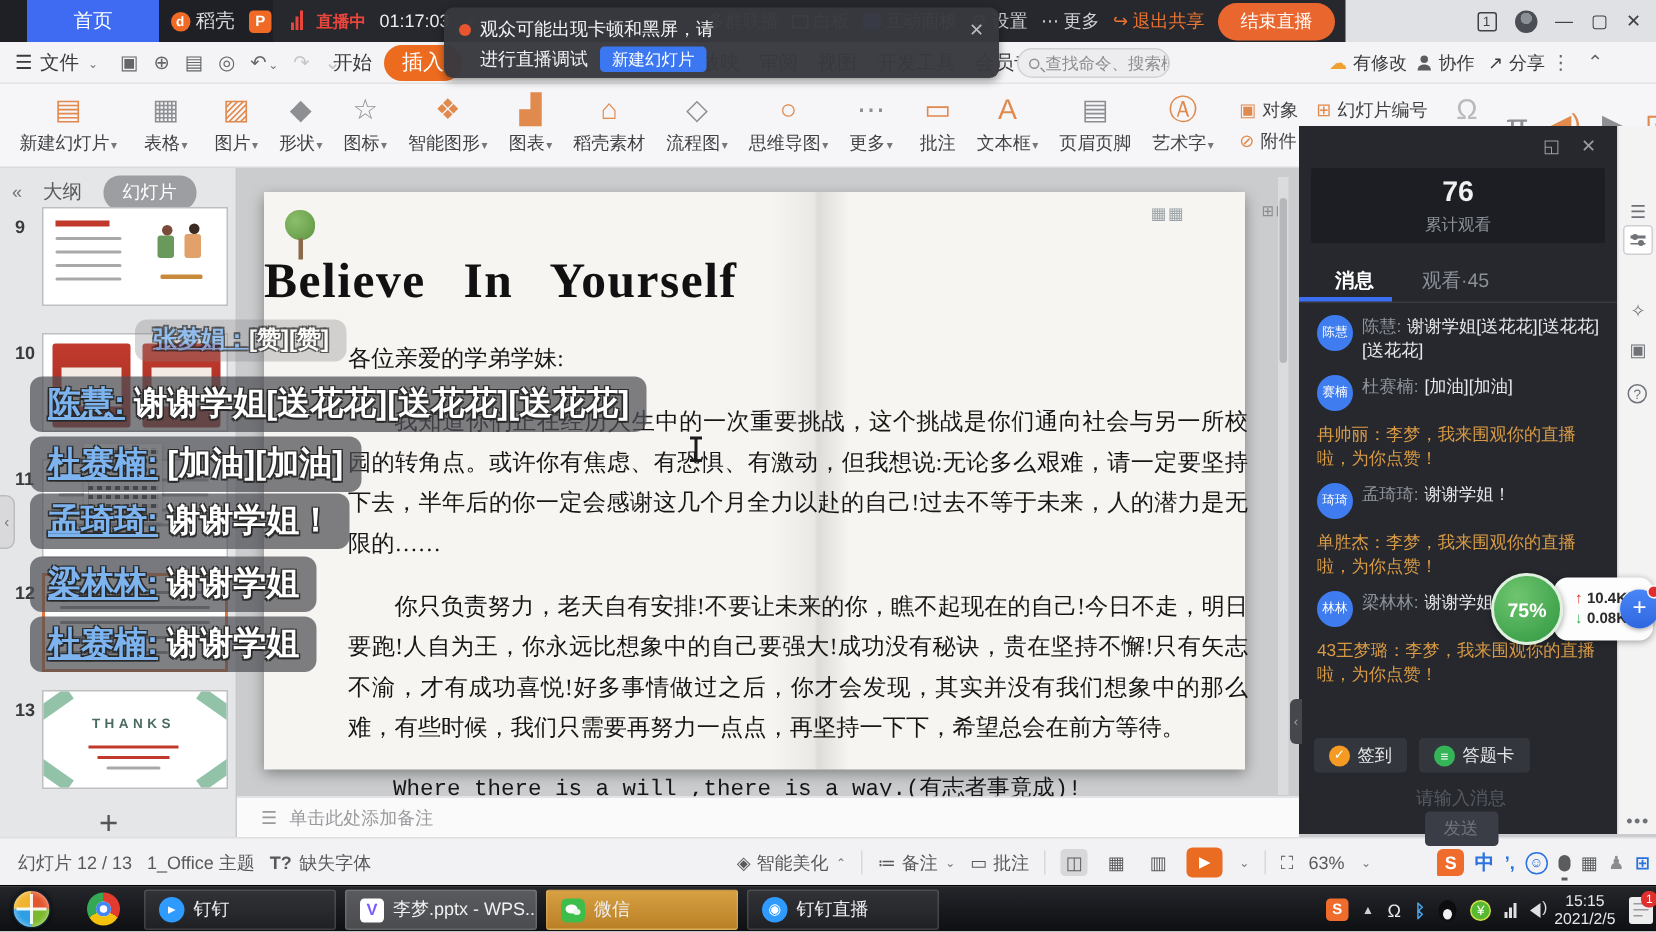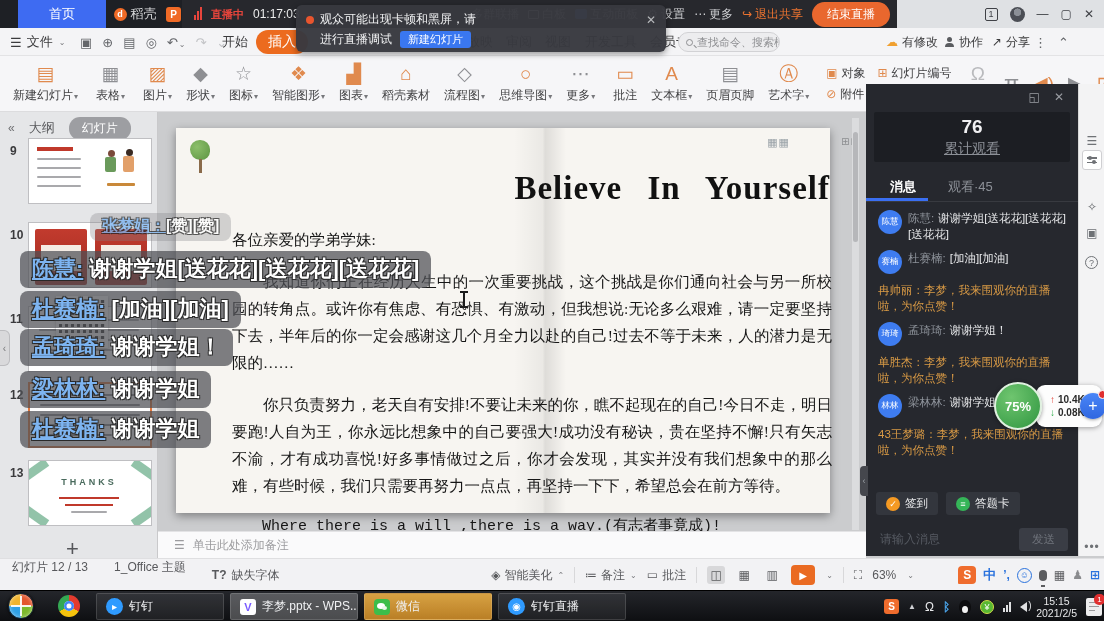--- a/index.html
+++ b/index.html
@@ -72,21 +72,21 @@
   .thumb.sel { border:2px solid #e0763c; }
   .tnum { position:absolute; left:10px; width:14px; font-size:12px; font-weight:bold; color:#3a3a3c; }
   .bar { background:#a9a9ac; height:2px; border-radius:1px; }
   .rbar { background:#c0392b; }
   .tape { position:absolute; width:26px; height:9px; background:#7fb89a; opacity:.85; }
   .plus-add { position:absolute; left:66px; top:424px; font-size:22px; color:#55565a; font-weight:300; }
 
   
   .slide { position:absolute; left:176px; top:128px; width:654px; height:385px; background:#f7f5f1; box-shadow:0 3px 9px rgba(0,0,0,.38); }
   .slide .fold { position:absolute; left:338px; top:0; width:52px; height:385px; background:linear-gradient(90deg, rgba(0,0,0,0) 0%, rgba(0,0,0,.05) 55%, rgba(0,0,0,.10) 60%, rgba(0,0,0,0) 100%); }
-  .sl-title { position:absolute; left:0; top:42px; width:654px; text-align:right; font-family:"Liberation Serif","DejaVu Serif",serif; font-weight:bold; font-size:33px; color:#111; letter-spacing:1px; word-spacing:16px; }
+  .sl-title { position:absolute; left:0; top:42px; width:654px; text-align:left; font-family:"Liberation Serif","DejaVu Serif",serif; font-weight:bold; font-size:33px; color:#111; letter-spacing:1px; word-spacing:16px; }
   .sl-body { position:absolute; left:56px; top:98px; width:600px; font-family:"Liberation Serif","DejaVu Serif",serif; font-size:15.5px; color:#161616; line-height:27px; text-align:justify; }
   .sl-body p.ind { text-indent:2em; margin-top:15px; }
   .sl-quote { margin-top:14px; text-indent:2em; font-family:"Liberation Mono","DejaVu Sans Mono",monospace; font-size:15px; }
   .tree { position:absolute; left:14px; top:12px; width:20px; height:34px; }
   .tree .crown { position:absolute; left:0; top:0; width:20px; height:20px; background:radial-gradient(circle at 35% 35%, #8cbf6a, #5d9442); border-radius:50% 50% 46% 54%; }
   .tree .trunk { position:absolute; left:9px; top:19px; width:3px; height:14px; background:#8a6a4a; }
   .builds { position:absolute; right:40px; top:8px; color:#9aa2a8; font-size:11px; letter-spacing:1px; }
   .ibeam { position:absolute; left:463px; top:292px; width:2px; height:15px; background:#1c1c1c; z-index:40; }
   .ibeam::before, .ibeam::after { content:""; position:absolute; left:-3px; width:8px; height:2px; background:#1c1c1c; }
   .ibeam::before { top:-1px; } .ibeam::after { bottom:-1px; }
@@ -101,36 +101,36 @@
   .dm-n { color:#7db4f0; text-decoration:underline; }
   .qr { position:absolute; left:56px; top:296px; width:52px; height:52px; z-index:45; background:#fff; padding:3px; box-shadow:0 1px 3px rgba(0,0,0,.3); }
   .qr .pat { width:100%; height:100%; background: repeating-linear-gradient(0deg,#1a1a1a 0 3px,#fff 3px 6px), repeating-linear-gradient(90deg,#1a1a1a 0 3px,rgba(255,255,255,.85) 3px 6px); background-blend-mode:screen; }
 
   
   .chat { position:absolute; left:866px; top:84px; width:212px; height:472px; background:#26282e; z-index:30; }
   .ch-head { height:26px; display:flex; align-items:center; justify-content:flex-end; gap:14px; padding-right:14px; color:#9a9da3; font-size:12px; }
   .stats { position:absolute; left:8px; top:28px; width:196px; height:50px; background:#1c1e23; border-radius:2px; display:flex; }
   .stat { flex:1; display:flex; flex-direction:column; align-items:center; justify-content:center; gap:2px; }
   .stat .n { color:#f0f0f2; font-size:19px; font-weight:bold; }
-  .stat .l { color:#8c9097; font-size:14px;text-decoration:underline; }
+  .stat .l { color:#8c9097; font-size:11px; }
   .ch-tabs { position:absolute; left:0; top:88px; width:212px; height:30px; border-bottom:1px solid #383a40; display:flex; align-items:center; gap:32px; padding-left:24px; }
   .ch-tab-on { color:#fff; font-size:13px; font-weight:bold; }
   .ch-tab-off { color:#8c9097; font-size:13px; }
   .ch-ind { position:absolute; left:0; bottom:0; width:62px; height:3px; background:#3a6ff2; }
   .msgs { position:absolute; left:0; top:122px; width:212px; height:282px; overflow:hidden; display:flex; flex-direction:column; gap:8px; padding:4px 8px 0 12px; }
   .m-like { color:#d99a45; font-size:11.5px; line-height:16px; }
   .m-row { display:flex; gap:6px; }
   .m-ava { flex:none; width:24px; height:24px; border-radius:50%; background:#3e7cf0; color:#fff; font-size:8.5px; display:flex; align-items:center; justify-content:center; }
   .m-body { font-size:11.5px; line-height:16px; }
   .m-name { color:#8e939b; margin-right:4px; }
   .m-text { color:#e8e9eb; }
   .ch-btns { position:absolute; left:10px; top:408px; display:flex; gap:8px; }
   .ch-pill { background:#33363d; border-radius:3px; color:#e8e9eb; font-size:11.5px; display:flex; align-items:center; gap:5px; padding:4px 10px; }
   .cdot { width:14px; height:14px; border-radius:50%; color:#fff; font-size:9px; display:flex; align-items:center; justify-content:center; }
-  .ch-input { position:absolute; left:0; top:440px; width:212px; height:30px; display:flex; align-items:center; padding:0 10px 0 14px; }
+  .ch-input { position:absolute; left:0; top:440px; width:212px; height:30px; display:flex; align-items:center; padding:0 10px 0 14px;flex-direction:column; }
   .ch-ph { color:#565a62; font-size:12px; flex:1; }
   .ch-send { background:#3a3d45; color:#70747c; font-size:11.5px; border-radius:3px; padding:4px 13px; }
   .ch-handle { position:absolute; left:860px; top:466px; width:8px; height:30px; background:#45474d; border-radius:4px 0 0 4px; color:#9aa0a6; font-size:9px; display:flex; align-items:center; justify-content:center; z-index:31; }
 
   
   .rstrip { position:absolute; left:1078px; top:84px; width:26px; height:472px; background:#f3f3f4; border-left:1px solid #dadada; z-index:29; }
   .rs-ic { position:absolute; left:0; width:26px; text-align:center; color:#6f7276; font-size:12px; }
   .rs-box { position:absolute; left:3px; top:66px; width:20px; height:20px; background:#fff; border:1px solid #cfcfd2; border-radius:3px; display:flex; flex-direction:column; justify-content:center; gap:3px; padding:0 4px; }
   .rs-box i { display:block; height:1.5px; background:#6f7276; position:relative; }
   .rs-box i::after { content:""; position:absolute; top:-1.5px; width:4px; height:4px; border-radius:50%; background:#6f7276; }
@@ -144,21 +144,21 @@
   .up { color:#e0392e; } .dn { color:#2fae4a; }
   .wg-circ { position:absolute; left:0; top:0; width:48px; height:48px; border-radius:50%; background:radial-gradient(circle at 35% 30%, #6fc56f, #2f9640); border:2px solid #dff0df; box-shadow:0 1px 4px rgba(0,0,0,.4); color:#fff; font-size:13px; font-weight:bold; display:flex; align-items:center; justify-content:center; }
   .wg-plus { position:absolute; left:86px; top:11px; width:26px; height:26px; border-radius:50%; background:linear-gradient(#4a86f7,#2f66e0); color:#fff; font-size:16px; display:flex; align-items:center; justify-content:center; box-shadow:0 1px 3px rgba(0,0,0,.35); }
   .wg-dot { position:absolute; left:104px; top:8px; width:9px; height:9px; border-radius:50%; background:#e02f2f; border:1px solid #fff; }
 
   
   .ledge { position:absolute; left:0; top:330px; width:10px; height:36px; background:#d9d9db; border:1px solid #bcbcbf; border-left:none; border-radius:0 6px 6px 0; color:#77787b; font-size:10px; display:flex; align-items:center; justify-content:center; z-index:20; }
 
   
   .statusbar { position:absolute; left:0; top:558px; width:1104px; height:32px; background:#f2f2f4; border-top:1px solid #dfdfe1; font-size:12px; color:#58595c; }
-  .sb-left { position:absolute; left:12px; top:0; height:32px; display:flex; gap:26px; }
+  .sb-left { position:absolute; left:12px; top:0; height:32px; display:flex; align-items:center; gap:10px; }
   .sb-tools { position:absolute; right:190px; top:0; height:32px; display:flex; align-items:center; gap:10px; }
   .sb-sep { width:1px; height:16px; background:#d8d8da; }
   .vico { width:18px; height:18px; border-radius:3px; display:flex; align-items:center; justify-content:center; color:#5b5c5f; font-size:12px; }
   .vico.on { background:#d8d8da; }
   .playbtn { width:24px; height:20px; background:#ea6b22; border-radius:4px; color:#fff; font-size:10px; display:flex; align-items:center; justify-content:center; }
   .sb-ime { position:absolute; right:4px; top:0; height:32px; display:flex; align-items:center; gap:7px; }
   .sogou { width:18px; height:18px; background:#ef6c2d; border-radius:4px 4px 4px 1px; color:#fff; font-weight:bold; font-size:12px; display:flex; align-items:center; justify-content:center; }
   .ime { color:#2a72dd; font-size:13px; font-weight:bold; }
   .smile { width:15px; height:15px; border-radius:50%; border:1.5px solid #2a72dd; color:#2a72dd; font-size:9px; display:flex; align-items:center; justify-content:center; }
   .micic { width:8px; height:11px; background:#5b5c5f; border-radius:4px; position:relative; }

